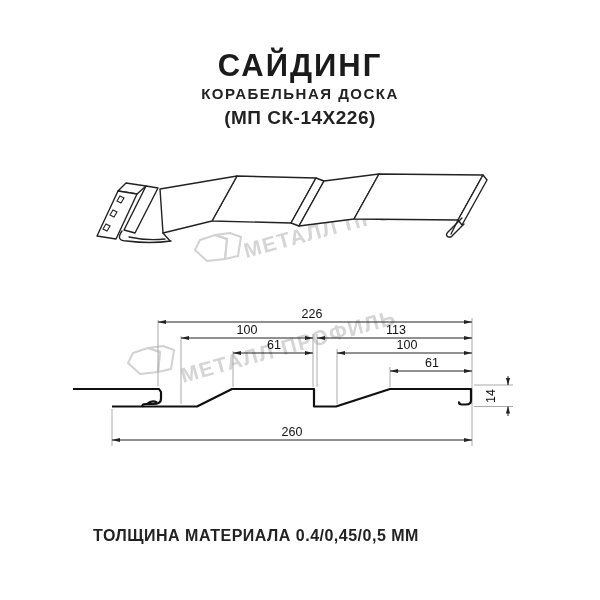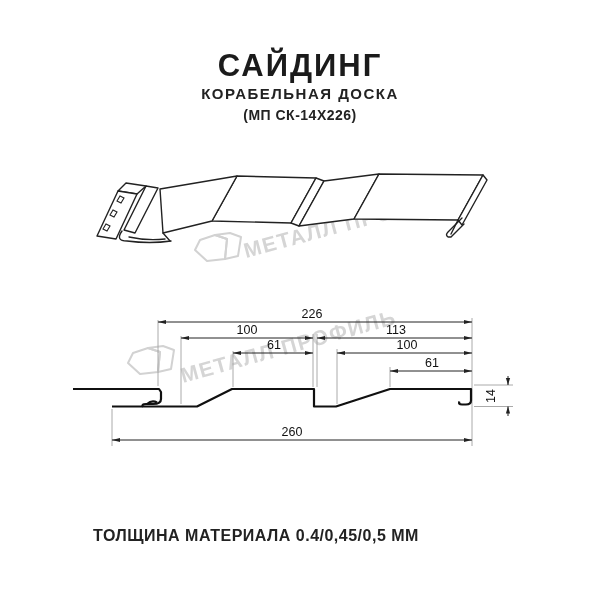--- a/index.html
+++ b/index.html
@@ -1,21 +1,21 @@
 <!DOCTYPE html>
 <html><head>
 <meta charset="utf-8">
 <style>
   html,body{margin:0;padding:0;background:#fff;}
   #page{position:relative;width:600px;height:600px;background:#fff;overflow:hidden;
         font-family:"Liberation Sans",sans-serif;color:#1e1e1e;padding-left:17px;}
   .hdr{position:absolute;top:50px;left:0;width:600px;text-align:center;}
   .hdr .title{font-size:31px;font-weight:bold;letter-spacing:2px;line-height:32px;color:#1b1b1b;}
   .hdr .subtitle{font-size:15px;font-weight:bold;letter-spacing:1.5px;margin-top:3px;color:#222;}
-  .hdr .code{font-size:14px;font-weight:bold;letter-spacing:.5px;margin-top:5px;color:#222;}
+  .hdr .code{font-size:19px;font-weight:bold;letter-spacing:.5px;margin-top:5px;color:#222;}
   .ftr{position:absolute;top:527px;left:0;width:512px;text-align:center;
        font-size:16px;font-weight:bold;letter-spacing:.5px;color:#222;}
   svg{position:absolute;top:0;left:0;}
   .wm-text{font-size:21px;font-weight:bold;letter-spacing:1.5px;fill:#d5d5d5;}
   .wm-logo{stroke:#d2d2d2;stroke-width:2;fill:none;stroke-linejoin:round;}
   .f3d{stroke:#222;stroke-width:1.4;fill:#fff;stroke-linejoin:round;}
   .l3d{stroke:#222;stroke-width:1.4;fill:none;stroke-linejoin:round;stroke-linecap:round;}
   .hole{stroke:#222;stroke-width:1.1;fill:#fff;}
   .sec{stroke:#101010;stroke-width:2.2;fill:none;stroke-linejoin:round;}
   .ext{stroke:#a0a0a0;stroke-width:.9;fill:none;}

